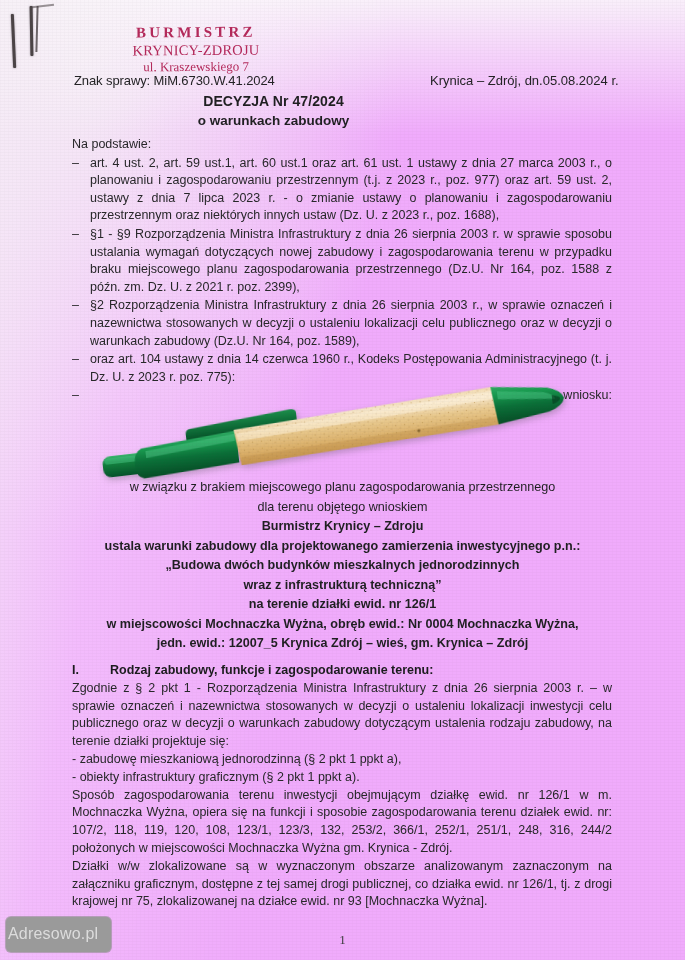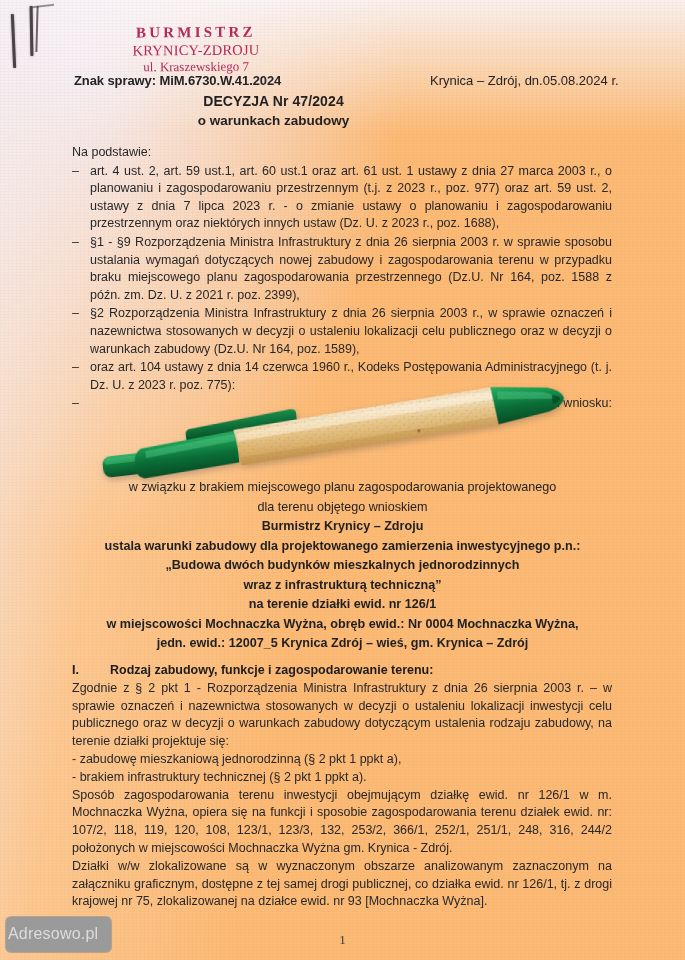--- a/index.html
+++ b/index.html
@@ -11,21 +11,21 @@
     width: 685px;
     height: 960px;
     overflow: hidden;
     font-family: "Liberation Sans", sans-serif;
   }
 
   #page {
     position: relative;
     width: 685px;
     height: 960px;
-    background: #fdba74;
+    background: #f0abfc;
     overflow: hidden;
   }
 
   
   #paper-tint {
     position: absolute;
     inset: 0;
     background:
       linear-gradient(100deg, rgba(246,240,246,0.85) 0%, rgba(255,255,255,0.2) 22%, rgba(255,255,255,0) 48%),
       linear-gradient(to bottom, rgba(250,246,250,0.9) 0%, rgba(255,255,255,0) 14%),
@@ -105,21 +105,21 @@
     position: absolute;
     color: #2a2a2c;
     font-size: 12.4px;
     line-height: 1.0;
   }
 
   #znak {
     left: 74px;
     top: 74px;
     font-size: 13px;
-    font-weight: 700;
+    font-weight: 400;
     letter-spacing: -.1px;
     color: #232325;
   }
   #data-miejsce {
     left: 430px;
     top: 74px;
     font-size: 13px;
     color: #232325;
   }
 
@@ -139,21 +139,21 @@
   #title-block .t2 {
     font-size: 13.5px;
     font-weight: bold;
     color: #1f1f21;
     margin-top: 4px;
   }
 
   #body-col {
     position: absolute;
     left: 72px;
-    top: 144px;
+    top: 136px;
     width: 540px;
     font-size: 12.5px;
     line-height: 17.6px;
     color: #272729;
   }
 
   .para {
     margin: 0 0 0 0;
     text-align: justify;
   }
@@ -310,21 +310,21 @@
       <span class="dtext">oraz art. 104 ustawy z dnia 14 czerwca 1960 r., Kodeks Postępowania Administracyjnego (t. j. Dz. U. z 2023 r. poz. 775):</span>
     </div>
 
     <div class="dash-item">
       <span class="dash">–</span>
       <span class="dtext" style="text-align:right">po rozpatrzeniu wniosku:</span>
     </div>
   </div>
 
   <div id="center-block">
-    <div class="reg">w związku z brakiem miejscowego planu zagospodarowania projektowanego</div>
+    <div class="reg">w związku z brakiem miejscowego planu zagospodarowania przestrzennego</div>
     <div class="reg">dla terenu objętego wnioskiem</div>
     <div class="bold">Burmistrz Krynicy – Zdroju</div>
     <div class="bold">ustala warunki zabudowy dla projektowanego zamierzenia inwestycyjnego p.n.:</div>
     <div class="bold">„Budowa dwóch budynków mieszkalnych jednorodzinnych</div>
     <div class="bold">wraz z infrastrukturą techniczną”</div>
     <div class="bold">na terenie działki ewid. nr 126/1</div>
     <div class="bold">w miejscowości Mochnaczka Wyżna, obręb ewid.: Nr 0004 Mochnaczka Wyżna,</div>
     <div class="bold">jedn. ewid.: 12007_5 Krynica Zdrój – wieś, gm. Krynica – Zdrój</div>
   </div>
 
@@ -334,21 +334,21 @@
       <span>Rodzaj zabudowy, funkcje i zagospodarowanie terenu:</span>
     </div>
 
     <div class="just">Zgodnie z § 2 pkt 1 - Rozporządzenia Ministra Infrastruktury z dnia 26 sierpnia 2003 r. – w sprawie oznaczeń i nazewnictwa stosowanych w decyzji o ustaleniu lokalizacji inwestycji celu publicznego oraz w decyzji o warunkach zabudowy dotyczącym ustalenia rodzaju zabudowy, na terenie działki projektuje się:</div>
 
     <div>
       <span class="b">- zabudowę mieszkaniową jednorodzinną</span><span> (§ 2 pkt 1 ppkt a),</span>
     </div>
 
     <div>
-      <span class="b">- brakiem infrastruktury technicznej</span><span> (§ 2 pkt 1 ppkt a).</span>
+      <span class="b">- obiekty infrastruktury graficznym</span><span> (§ 2 pkt 1 ppkt a).</span>
     </div>
 
     <div class="just">
       <span>Sposób zagospodarowania terenu inwestycji obejmującym działkę ewid. nr 126/1 w m. Mochnaczka Wyżna, opiera się na funkcji i sposobie zagospodarowania terenu działek ewid. nr: </span><span class="b">107/2, 118, 119, 120, 108, 123/1, 123/3, 132, 253/2, 366/1, 252/1, 251/1, 248, 316, 244/2</span><span> położonych w miejscowości Mochnaczka Wyżna gm. Krynica - Zdrój.</span>
     </div>
 
     <div class="just">Działki w/w zlokalizowane są w wyznaczonym obszarze analizowanym zaznaczonym na załączniku graficznym, dostępne z tej samej drogi publicznej, co działka ewid. nr 126/1, tj. z drogi krajowej nr 75, zlokalizowanej na działce ewid. nr 93 [Mochnaczka Wyżna].</div>
   </div>
 
   <div id="page-number">1</div>

